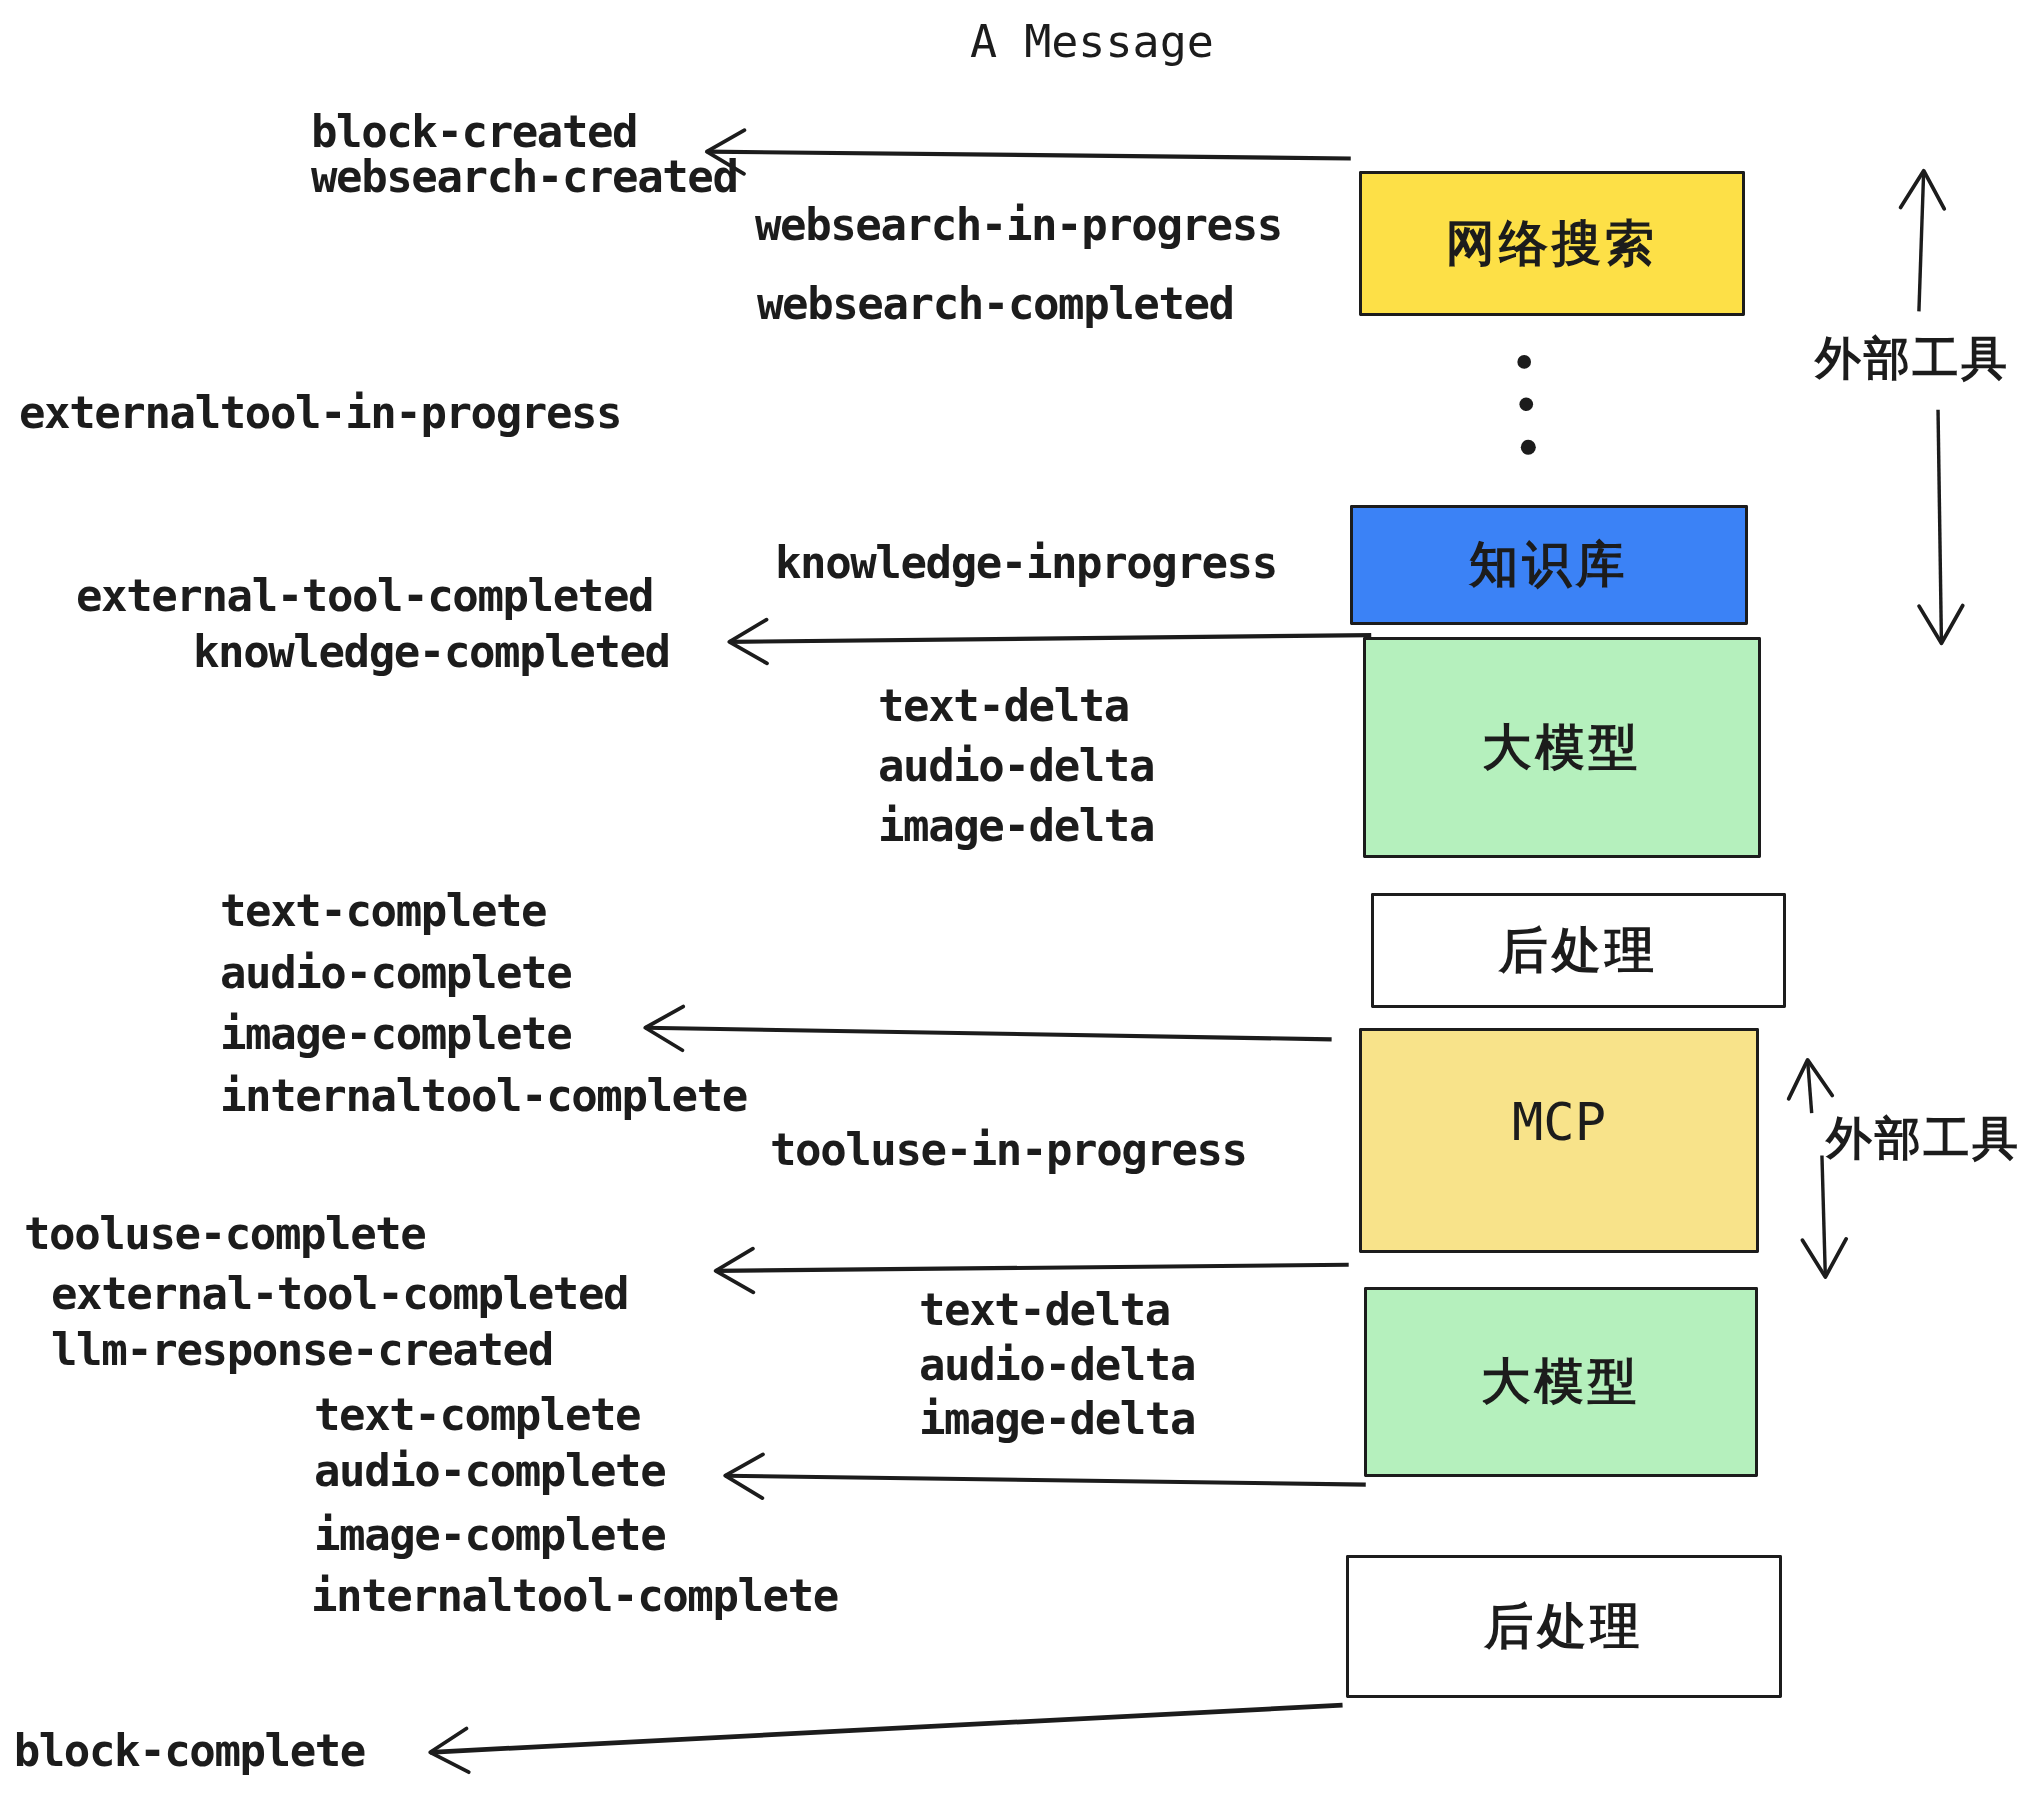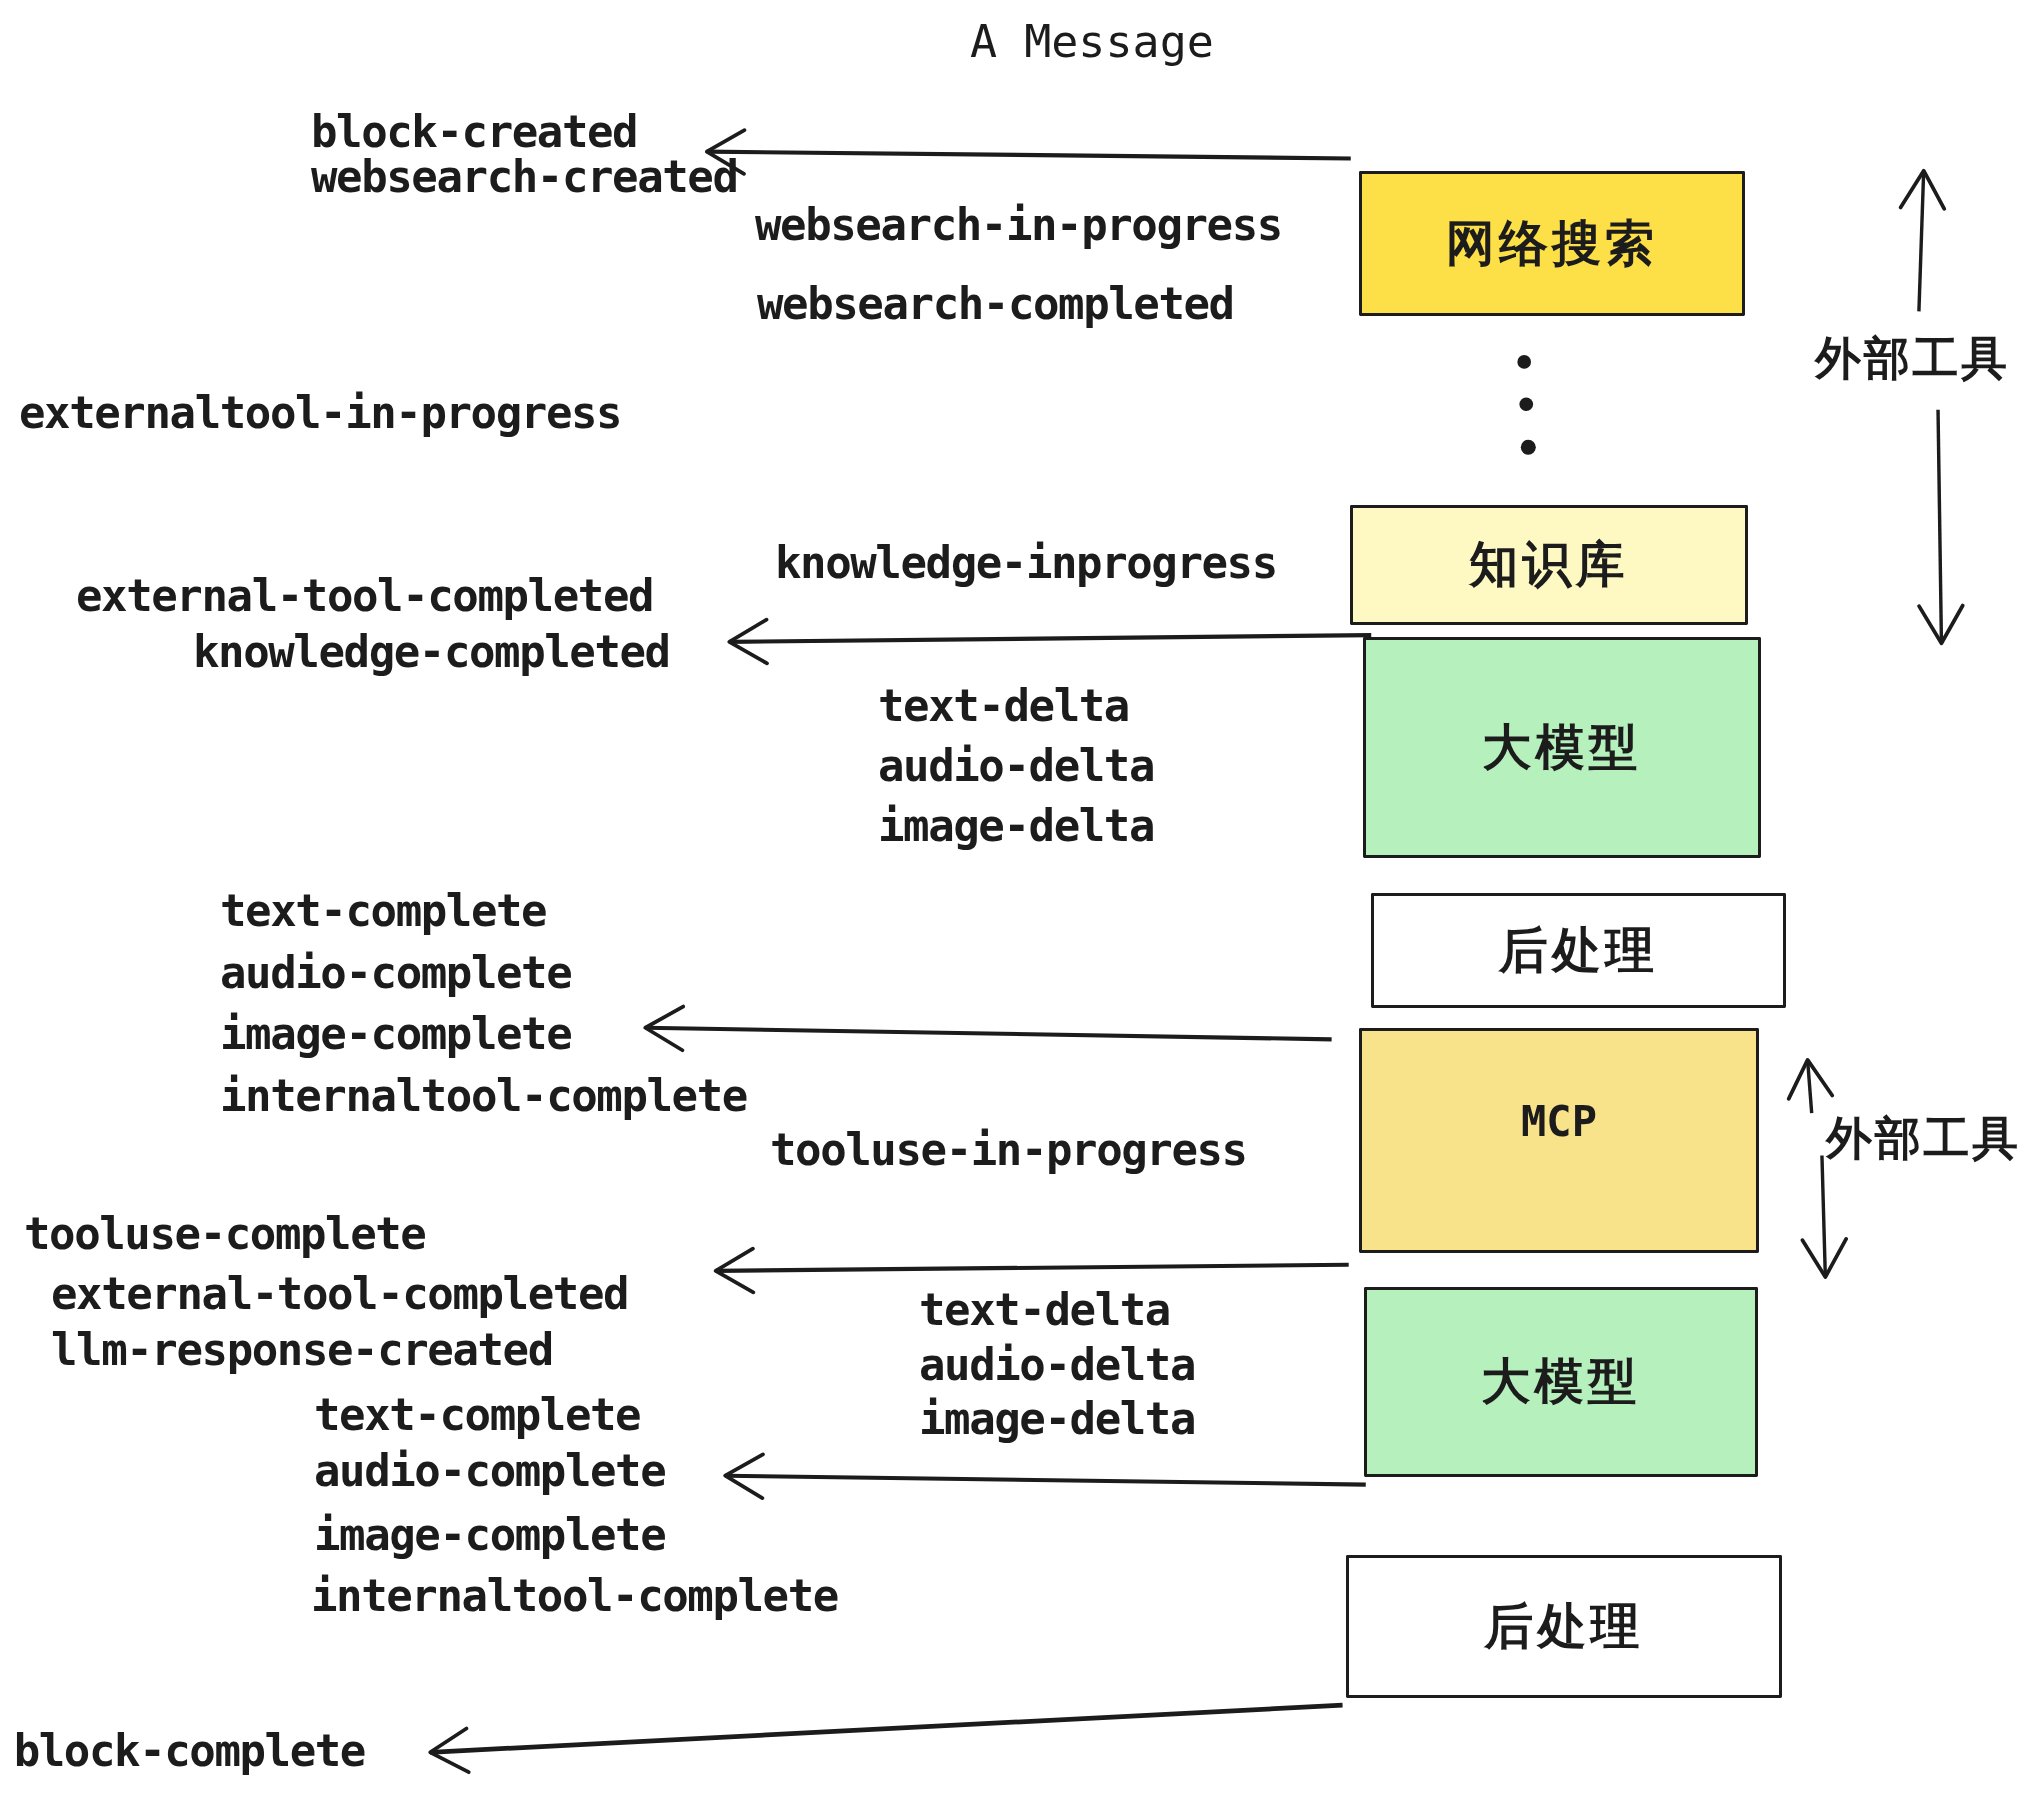--- a/index.html
+++ b/index.html
@@ -6,21 +6,21 @@
   #canvas{position:relative;width:2035px;height:1796px;background:#ffffff;overflow:hidden;
           font-family:"DejaVu Sans Mono", monospace;color:#1c1c1c;}
   #arrow-layer{position:absolute;left:0;top:0;width:2035px;height:1796px;pointer-events:none;}
   .evt{position:absolute;font-size:44px;line-height:44px;font-weight:700;white-space:nowrap;
        letter-spacing:-1.4px;}
   .title{position:absolute;font-size:45px;line-height:45px;font-weight:400;white-space:nowrap;}
   .box{position:absolute;border:3.4px solid #1c1c1c;border-radius:1.4px;display:flex;
        align-items:center;justify-content:center;box-sizing:border-box;}
   .box .blabel{font-family:"DejaVu Sans", sans-serif;font-size:49px;font-weight:600;
        letter-spacing:4.1px;white-space:nowrap;}
-  .box .blabel-latin{font-family:"DejaVu Sans Mono", monospace;font-size:42px;font-weight:700;
+  .box .blabel-latin{font-family:"DejaVu Sans Mono", monospace;font-size:52px;font-weight:400;
        letter-spacing:0;white-space:nowrap;}
   .annot{position:absolute;font-family:"DejaVu Sans", sans-serif;font-size:46px;line-height:46px;
        font-weight:600;letter-spacing:2.7px;white-space:nowrap;}
   
   #box-websearch {left:1359px;top:171px; width:386px;height:145px;}
   #box-knowledge {left:1350px;top:505px; width:398px;height:120px;}
   #box-llm-1     {left:1363px;top:637px; width:398px;height:221px;}
   #box-post-1    {left:1371px;top:893px;width:415px;height:115px;}
   #box-mcp       {left:1359px;top:1028px;width:400px;height:225px;}
   #box-llm-2     {left:1364px;top:1287px;width:394px;height:190px;}
@@ -54,21 +54,21 @@
     <circle cx="2232" cy="530" r="10" fill="#1c1c1c"></circle>
     <circle cx="2235" cy="592" r="10" fill="#1c1c1c"></circle>
     <circle cx="2238" cy="655" r="11" fill="#1c1c1c"></circle>
   </svg>
 
   <div class="title" style="left:970px;top:19px;position:absolute;">A Message</div>
 
   <div class="box" id="box-websearch" style="background: #fde047;">
     <span class="blabel">网络搜索</span>
   </div>
-  <div class="box" id="box-knowledge" style="background: #fef9c3;">
+  <div class="box" id="box-knowledge" style="background: #3b82f6;">
     <span class="blabel">知识库</span>
   </div>
   <div class="box" id="box-llm-1" style="background: rgb(181, 240, 189);">
     <span class="blabel">大模型</span>
   </div>
   <div class="box" id="box-post-1" style="background: rgb(255, 255, 255);">
     <span class="blabel">后处理</span>
   </div>
   <div class="box" id="box-mcp" style="background: rgb(248, 227, 138);">
     <span class="blabel-latin" style="position:relative;top:-19px;">MCP</span>

